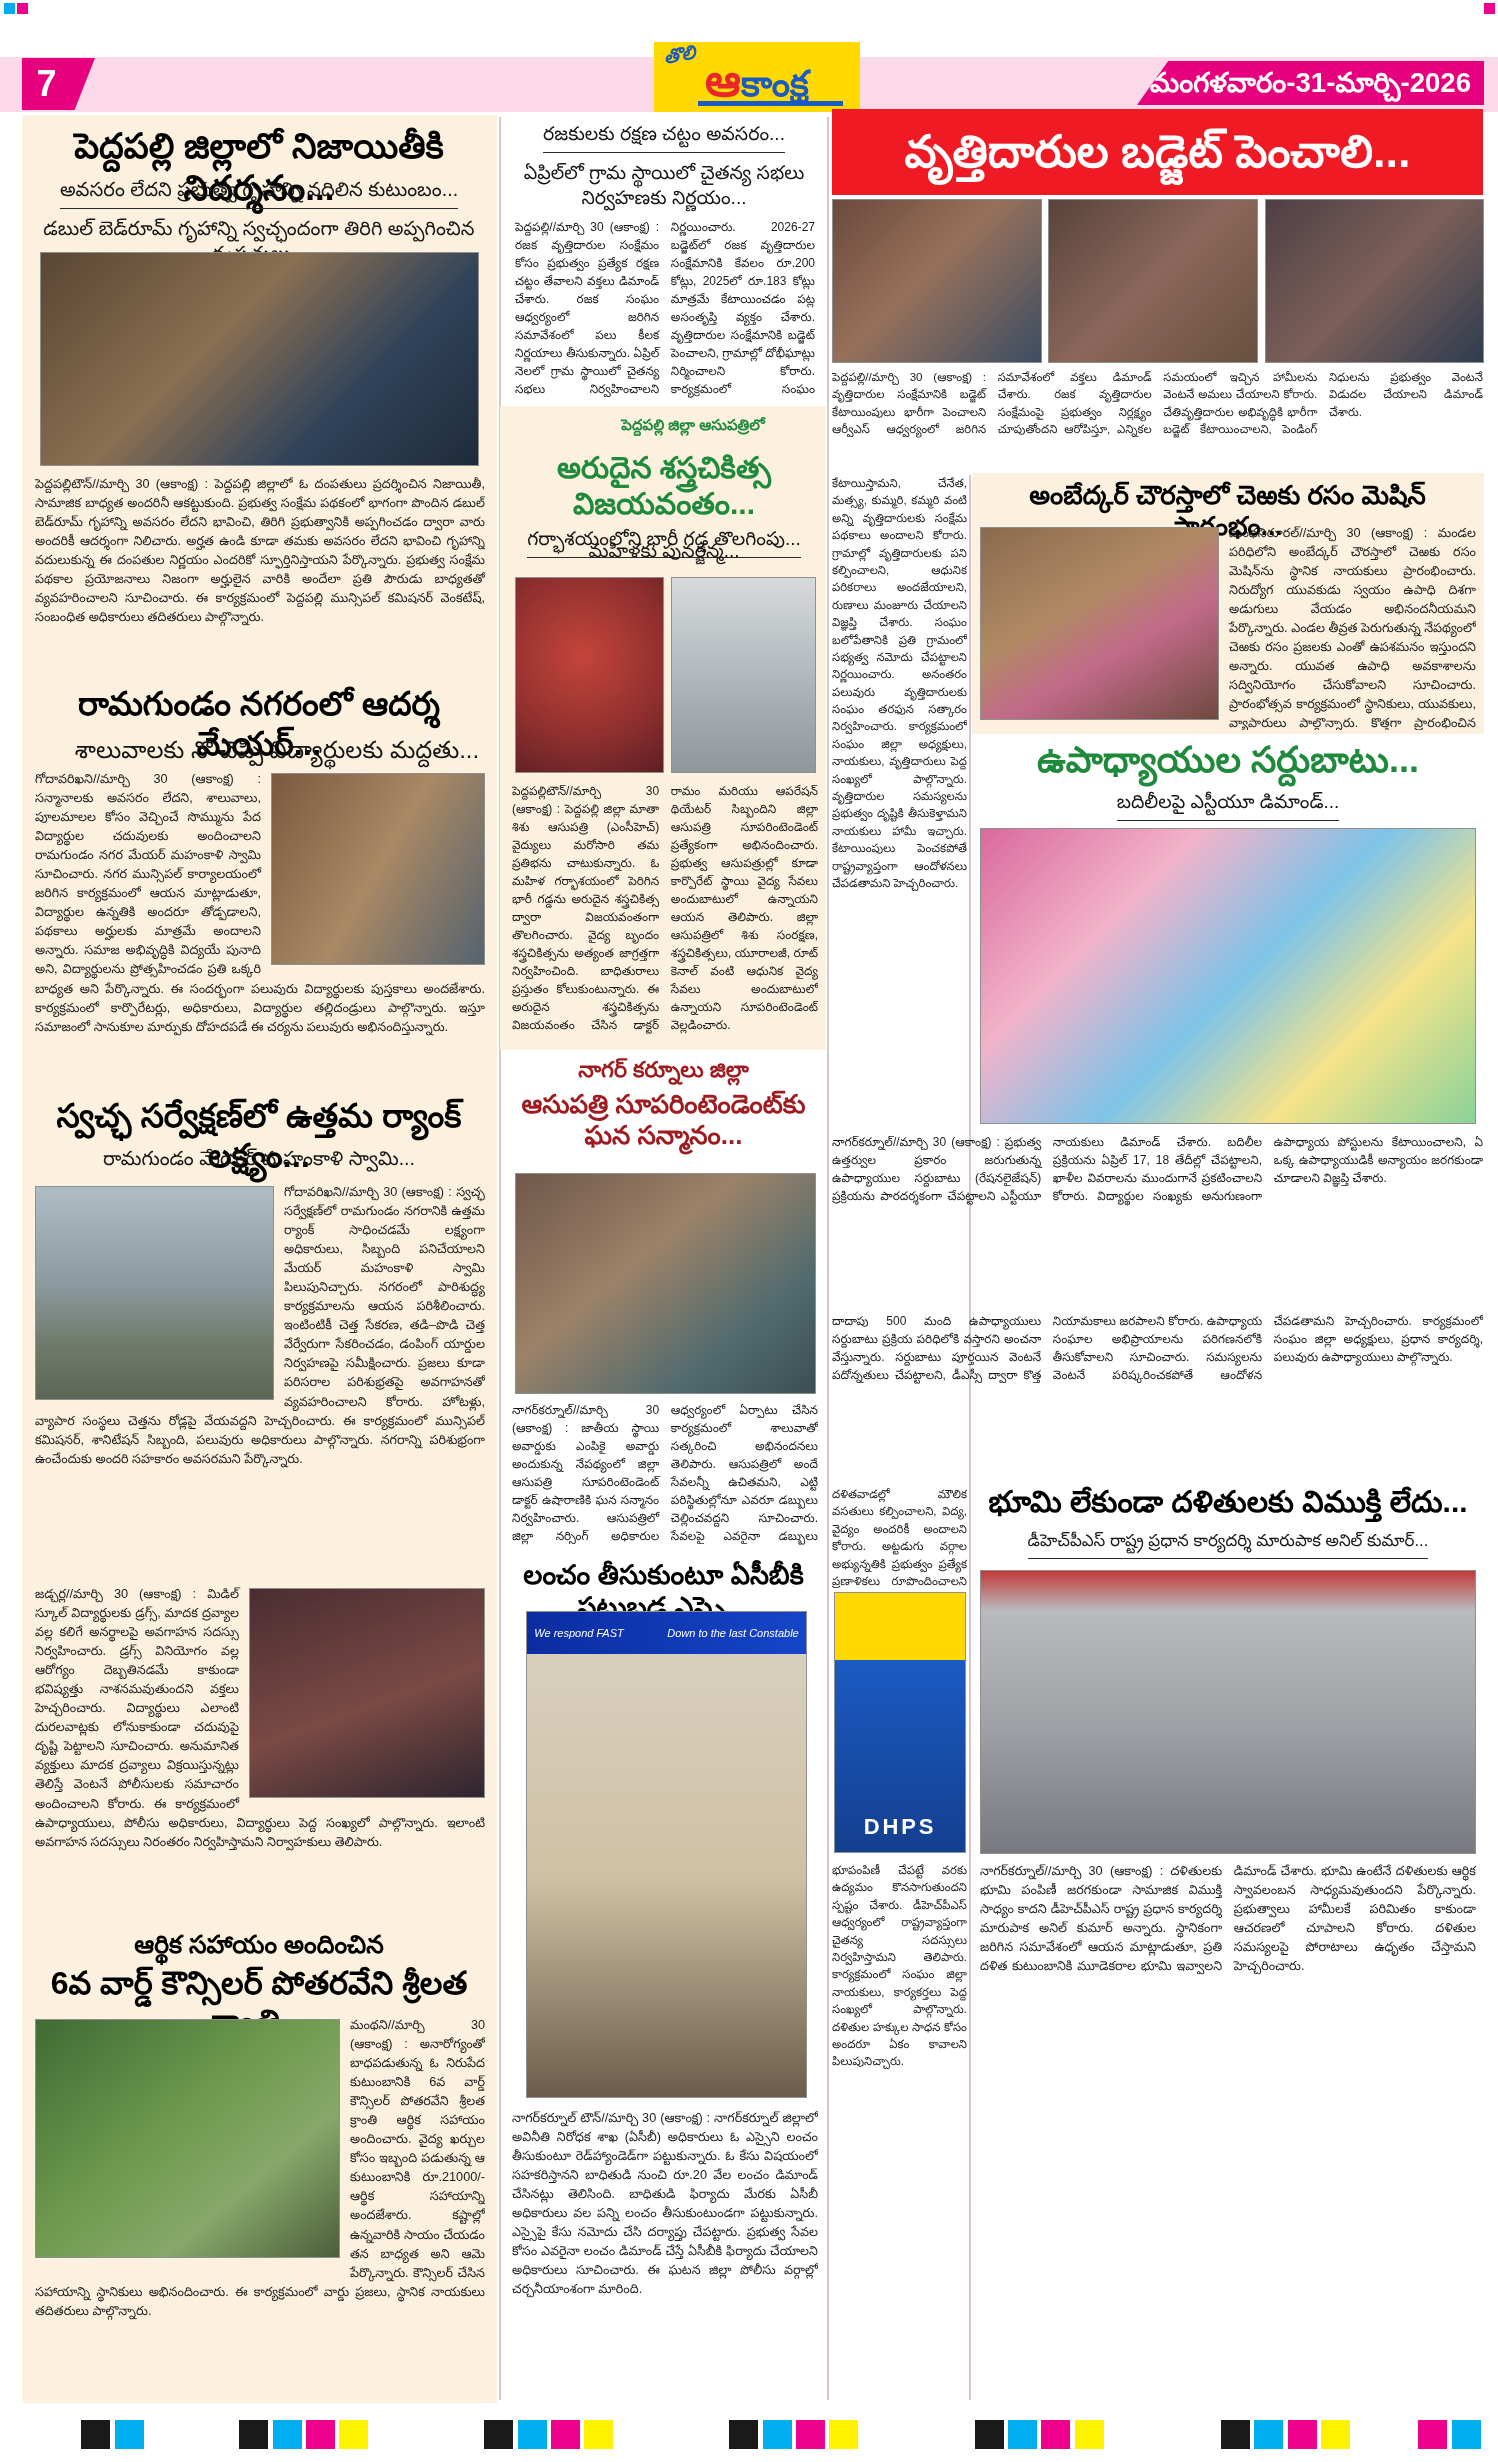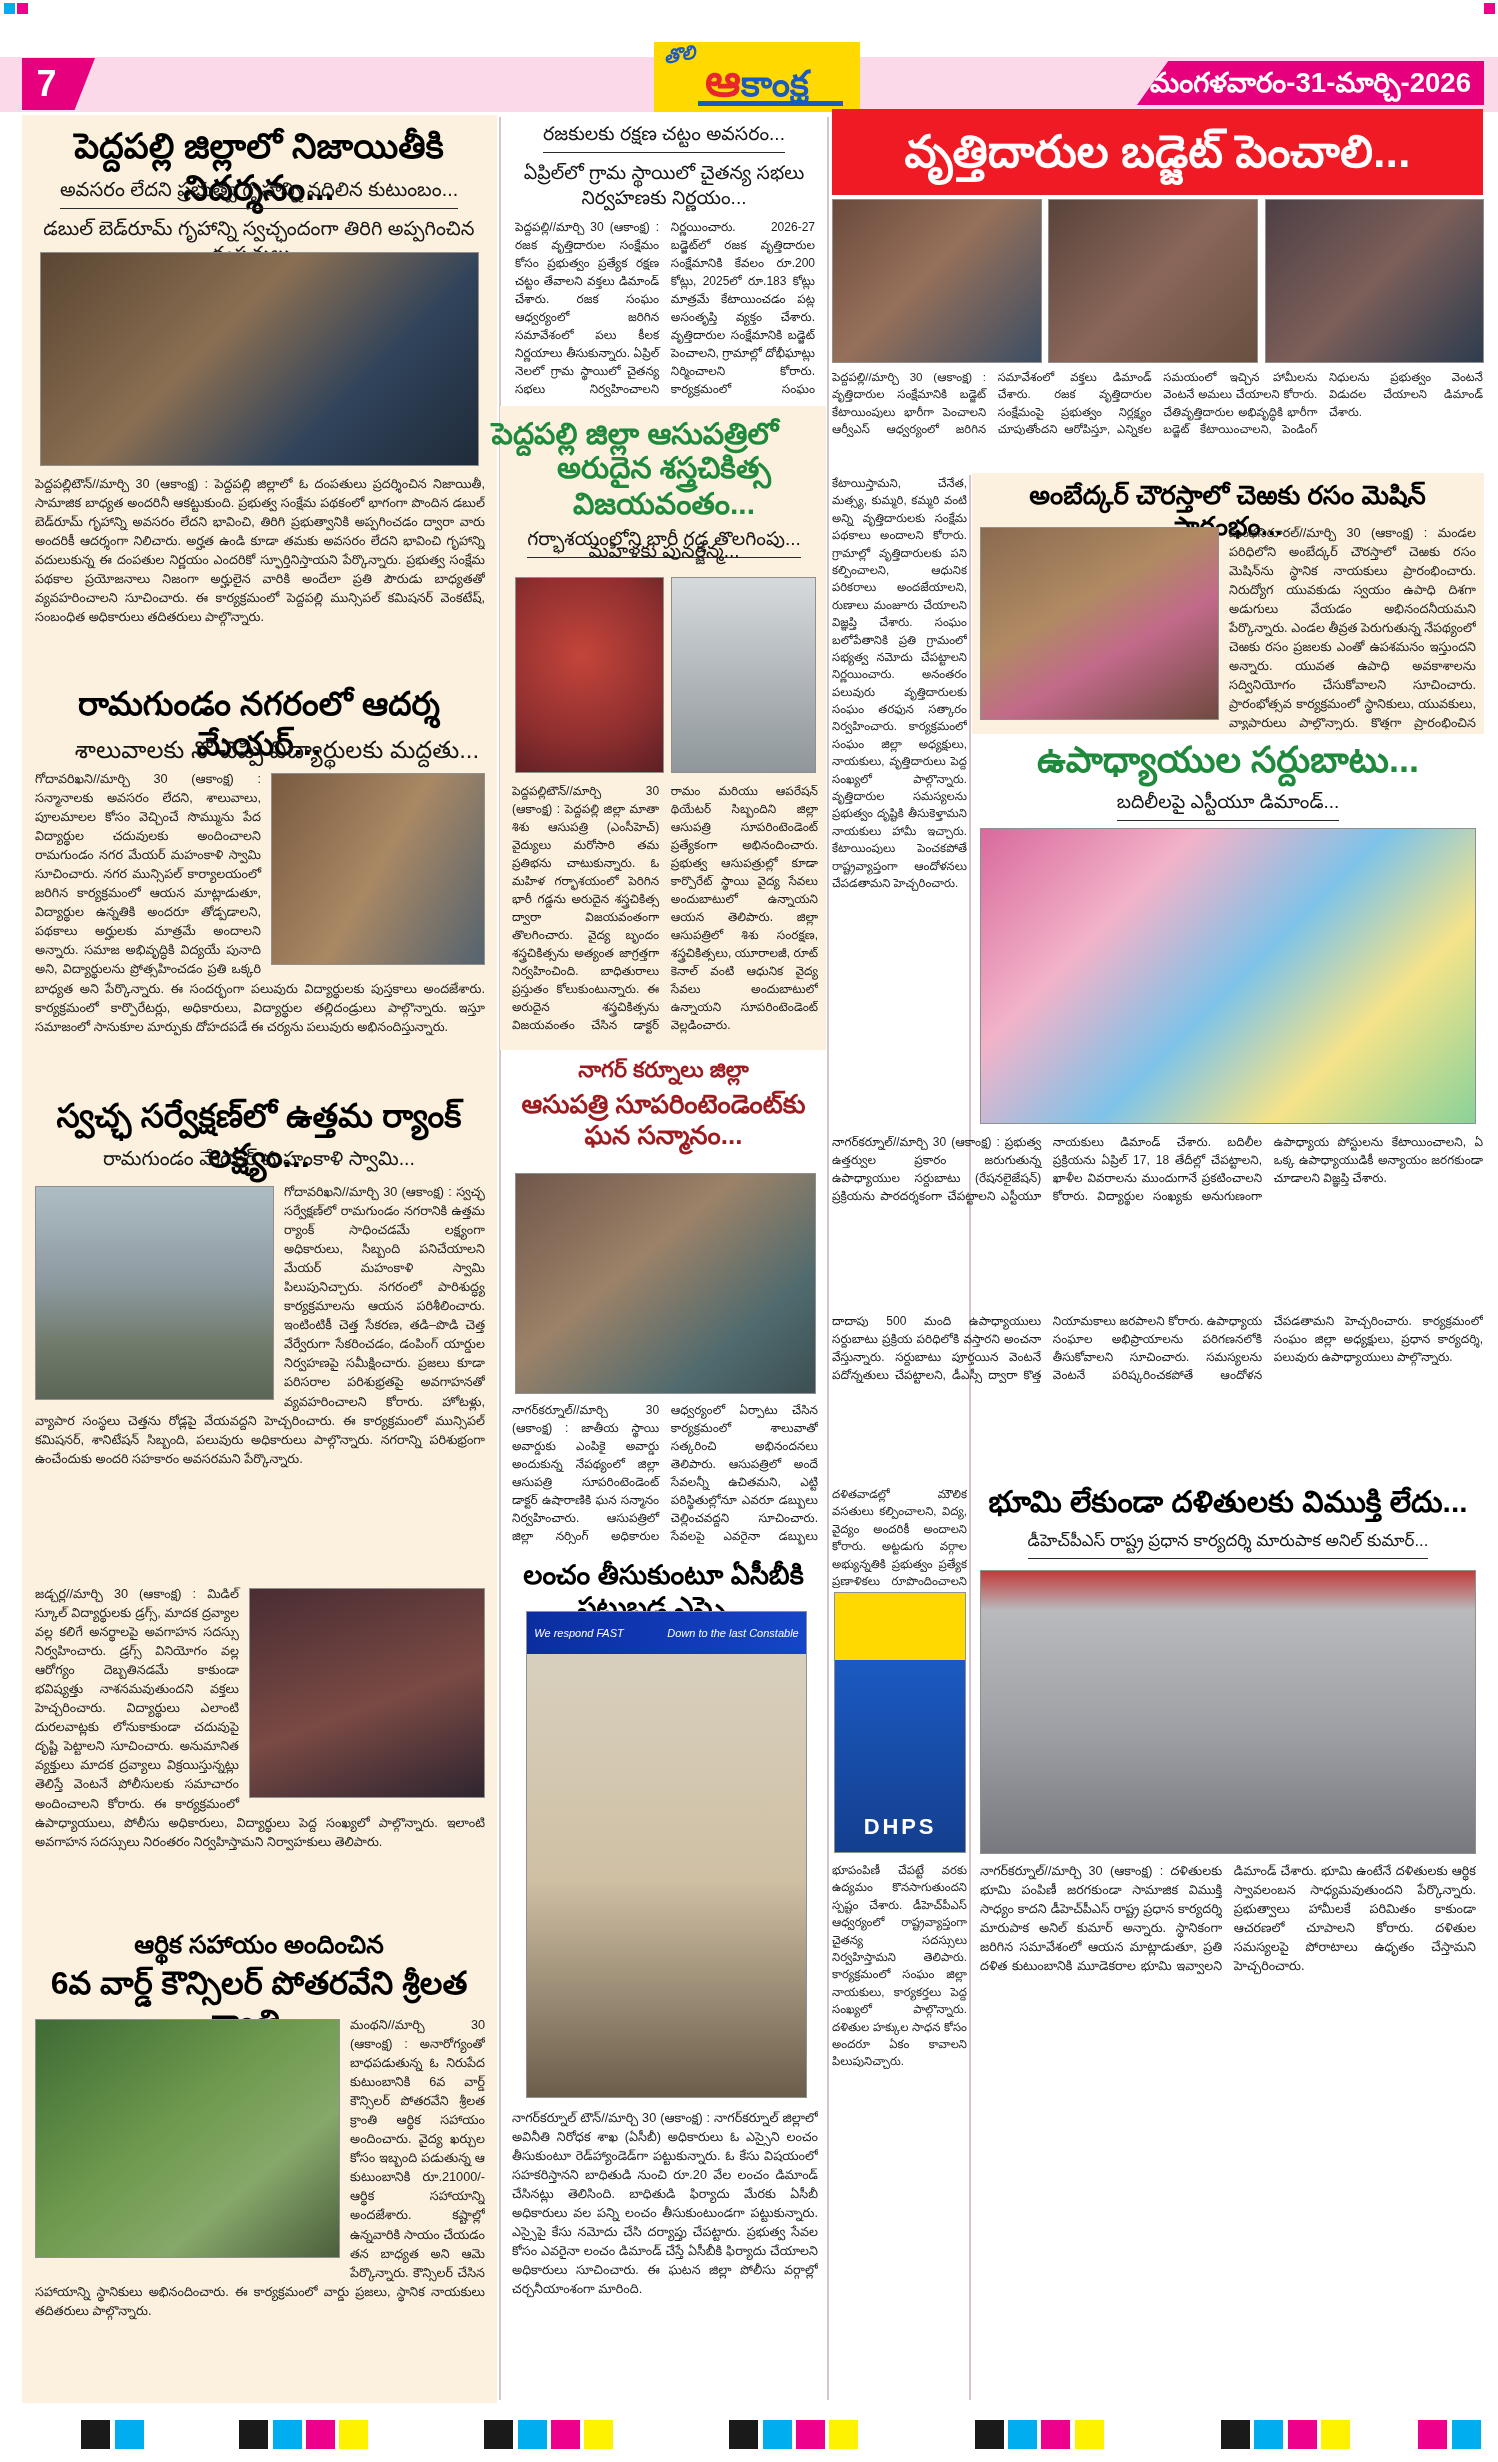--- a/index.html
+++ b/index.html
@@ -131,21 +131,21 @@
   <div class="abs body-text" style="left:35px; top:2016px; width:450px; height:381px;">
     <div class="photo ph-a5" style="float:left; width:305px; height:239px; margin:2.9px 10px 5.8px 0;"></div>
     <span>మంథని//మార్చి 30 (ఆకాంక్ష) : అనారోగ్యంతో బాధపడుతున్న ఓ నిరుపేద కుటుంబానికి 6వ వార్డ్ కౌన్సిలర్ పోతరవేని శ్రీలత క్రాంతి ఆర్థిక సహాయం అందించారు. వైద్య ఖర్చుల కోసం ఇబ్బంది పడుతున్న ఆ కుటుంబానికి రూ.21000/- ఆర్థిక సహాయాన్ని అందజేశారు. కష్టాల్లో ఉన్నవారికి సాయం చేయడం తన బాధ్యత అని ఆమె పేర్కొన్నారు. కౌన్సిలర్ చేసిన సహాయాన్ని స్థానికులు అభినందించారు. ఈ కార్యక్రమంలో వార్డు ప్రజలు, స్థానిక నాయకులు తదితరులు పాల్గొన్నారు.</span>
   </div>
 
   <div class="abs sub" style="left:508px; top:122px; width:312px; font-size:19px;"><span class="rule-under">రజకులకు రక్షణ చట్టం అవసరం...</span></div>
   <div class="abs sub" style="left:508px; top:161px; width:312px; font-size:19px;">ఏప్రిల్‌లో గ్రామ స్థాయిలో చైతన్య సభలు నిర్వహణకు నిర్ణయం...</div>
   <div class="abs body-text cols2" style="left:515px; top:218px; width:300px; height:185px; font-size:12px;">పెద్దపల్లి//మార్చి 30 (ఆకాంక్ష) : రజక వృత్తిదారుల సంక్షేమం కోసం ప్రభుత్వం ప్రత్యేక రక్షణ చట్టం తేవాలని వక్తలు డిమాండ్ చేశారు. రజక సంఘం ఆధ్వర్యంలో జరిగిన సమావేశంలో పలు కీలక నిర్ణయాలు తీసుకున్నారు. ఏప్రిల్ నెలలో గ్రామ స్థాయిలో చైతన్య సభలు నిర్వహించాలని నిర్ణయించారు. 2026-27 బడ్జెట్‌లో రజక వృత్తిదారుల సంక్షేమానికి కేవలం రూ.200 కోట్లు, 2025లో రూ.183 కోట్లు మాత్రమే కేటాయించడం పట్ల అసంతృప్తి వ్యక్తం చేశారు. వృత్తిదారుల సంక్షేమానికి బడ్జెట్ పెంచాలని, గ్రామాల్లో దోభీఘాట్లు నిర్మించాలని కోరారు. కార్యక్రమంలో సంఘం నాయకులు, వృత్తిదారులు పెద్ద సంఖ్యలో పాల్గొన్నారు.</div>
 
   <div class="abs cream" style="left:500px; top:406px; width:326px; height:644px;"></div>
-  <div class="abs hl green" style="left:479px; top:416px; width:312px; font-size:30px;">పెద్దపల్లి జిల్లా ఆసుపత్రిలో</div>
+  <div class="abs hl green" style="left:537px; top:416px; width:312px; font-size:15px;">పెద్దపల్లి జిల్లా ఆసుపత్రిలో</div>
   <div class="abs hl green" style="left:508px; top:450px; width:312px; font-size:30px;">అరుదైన శస్త్రచికిత్స విజయవంతం...</div>
   <div class="abs sub" style="left:508px; top:500px; width:312px; font-size:19px;margin-top:27px;"><span class="rule-under">గర్భాశయంలోని భారీ గడ్డ తొలగింపు...</span></div>
   <div class="abs sub" style="left:508px; top:539px; width:312px; font-size:19px;">మహిళకు పునర్జన్మ...</div>
   <div class="abs photo ph-s1" style="left:515px; top:577px; width:149px; height:196px;"></div>
   <div class="abs photo ph-s2" style="left:671px; top:577px; width:145px; height:196px;"></div>
   <div class="abs body-text cols2" style="left:512px; top:782px; width:306px; height:261px; font-size:12px;">పెద్దపల్లిటౌన్//మార్చి 30 (ఆకాంక్ష) : పెద్దపల్లి జిల్లా మాతా శిశు ఆసుపత్రి (ఎంసీహెచ్) వైద్యులు మరోసారి తమ ప్రతిభను చాటుకున్నారు. ఓ మహిళ గర్భాశయంలో పెరిగిన భారీ గడ్డను అరుదైన శస్త్రచికిత్స ద్వారా విజయవంతంగా తొలగించారు. వైద్య బృందం శస్త్రచికిత్సను అత్యంత జాగ్రత్తగా నిర్వహించింది. బాధితురాలు ప్రస్తుతం కోలుకుంటున్నారు. ఈ అరుదైన శస్త్రచికిత్సను విజయవంతం చేసిన డాక్టర్ రామం మరియు ఆపరేషన్ థియేటర్ సిబ్బందిని జిల్లా ఆసుపత్రి సూపరింటెండెంట్ ప్రత్యేకంగా అభినందించారు. ప్రభుత్వ ఆసుపత్రుల్లో కూడా కార్పొరేట్ స్థాయి వైద్య సేవలు అందుబాటులో ఉన్నాయని ఆయన తెలిపారు. జిల్లా ఆసుపత్రిలో శిశు సంరక్షణ, శస్త్రచికిత్సలు, యూరాలజీ, రూట్ కెనాల్ వంటి ఆధునిక వైద్య సేవలు అందుబాటులో ఉన్నాయని సూపరింటెండెంట్ వెల్లడించారు.</div>
 
   <div class="abs hl darkred" style="left:504px; top:1057px; width:319px; font-size:22px;">నాగర్ కర్నూలు జిల్లా</div>
   <div class="abs hl darkred" style="left:504px; top:1089px; width:319px; font-size:26px;">ఆసుపత్రి సూపరింటెండెంట్‌కు ఘన సన్మానం...</div>
   <div class="abs photo ph-office" style="left:515px; top:1173px; width:301px; height:221px;"></div>

